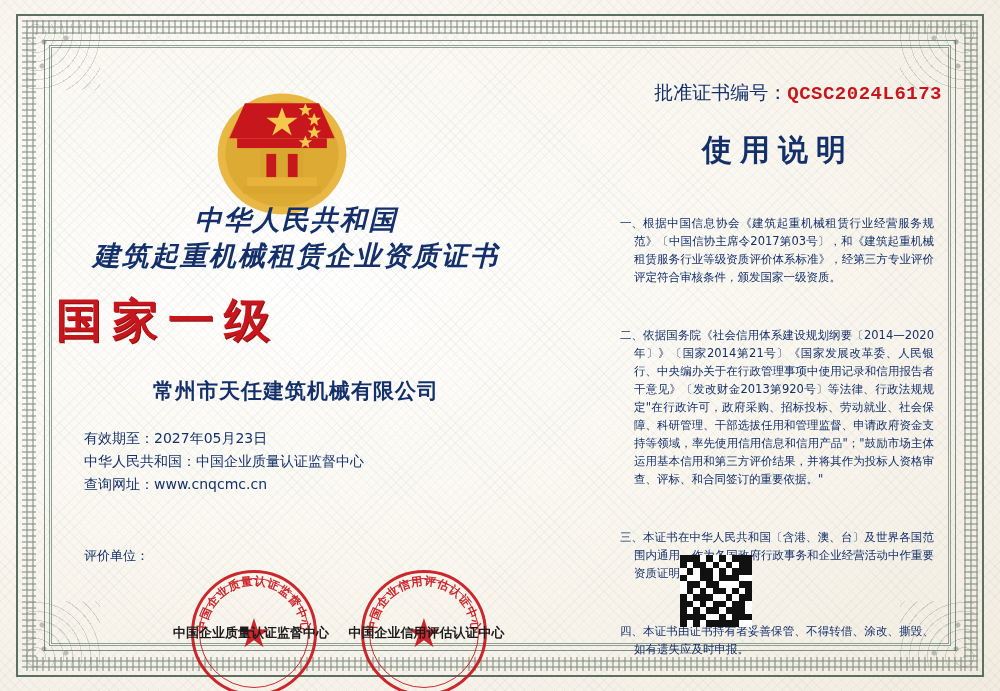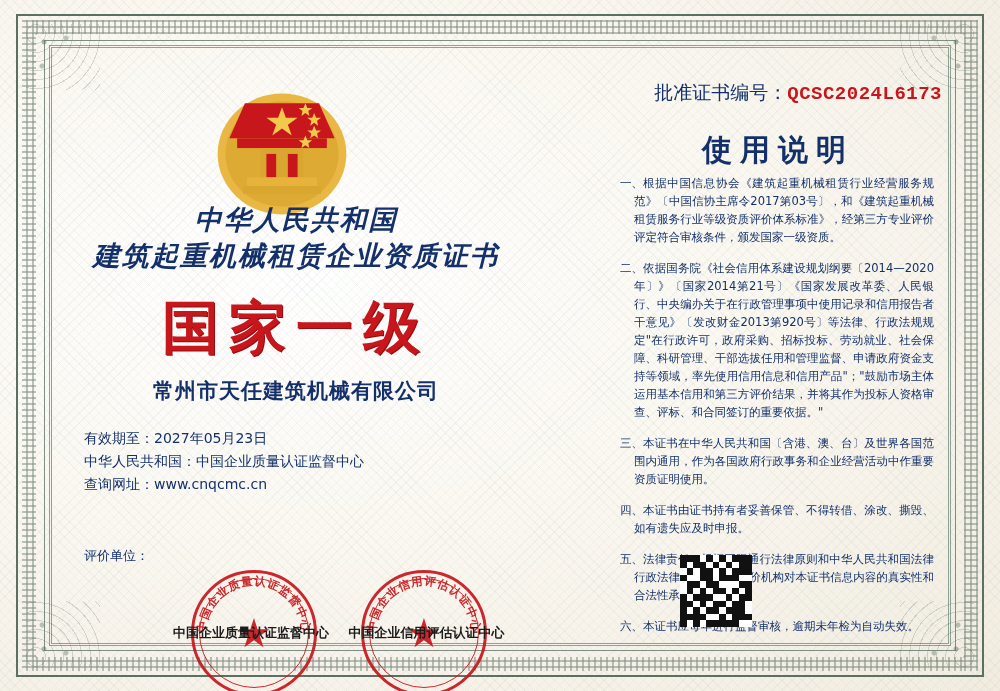--- a/index.html
+++ b/index.html
@@ -72,23 +72,23 @@
 
   .title-main{
     position:absolute;top:150px;left:0;width:480px;text-align:center;
     font-family:"DejaVu Sans","Liberation Sans",sans-serif;
     font-weight:bold;color:#13306b;letter-spacing:2px;font-style:italic;
   }
   .title-line1{font-size:27px;line-height:36px;}
   .title-line2{font-size:27px;line-height:36px;}
 
   .grade{
-    position:absolute;top:238px;left:0;width:480px;text-align:center;
-    font-family:"DejaVu Sans","Liberation Sans",sans-serif;
-    font-weight:bold;font-size:57px;letter-spacing:10px;
+    position:absolute;top:238px;left:0;width:480px;text-align:left;
+    font-family:"DejaVu Sans","Liberation Sans",sans-serif;
+    font-weight:bold;font-size:46px;letter-spacing:10px;
     color:#c8161d;
     text-shadow:1px 1px 0 #8f0f12;
   }
 
   .company{
     position:absolute;top:325px;left:0;width:480px;text-align:center;
     font-family:"DejaVu Sans","Liberation Sans",sans-serif;
     font-weight:bold;font-size:21px;color:#13306b;letter-spacing:1px;
   }
 
@@ -150,21 +150,21 @@
     font-weight:bold;font-size:30px;color:#13306b;letter-spacing:8px;
   }
 
   .instr-list{
     position:absolute;top:122px;left:8px;right:10px;
     font-family:"DejaVu Sans","Liberation Sans",sans-serif;
     font-size:11.5px;line-height:18px;color:#13306b;
     text-align:justify;
   }
   .instr-item{margin-bottom:13px;}
-  .instr-item .body{display:block;text-indent:0;padding-left:14px;}
+  .instr-item .body{display:block;text-indent:0;padding-left:14px;margin-top:40px;}
   .instr-item .idx{float:left;}
 
   
   .qr{
     position:absolute;left:68px;bottom:12px;width:72px;height:72px;
     background:#fff;
     display:grid;grid-template-columns:repeat(11,1fr);grid-template-rows:repeat(11,1fr);
   }
   .qr i{background:#111;}
   .qr i.off{background:#fff;}

